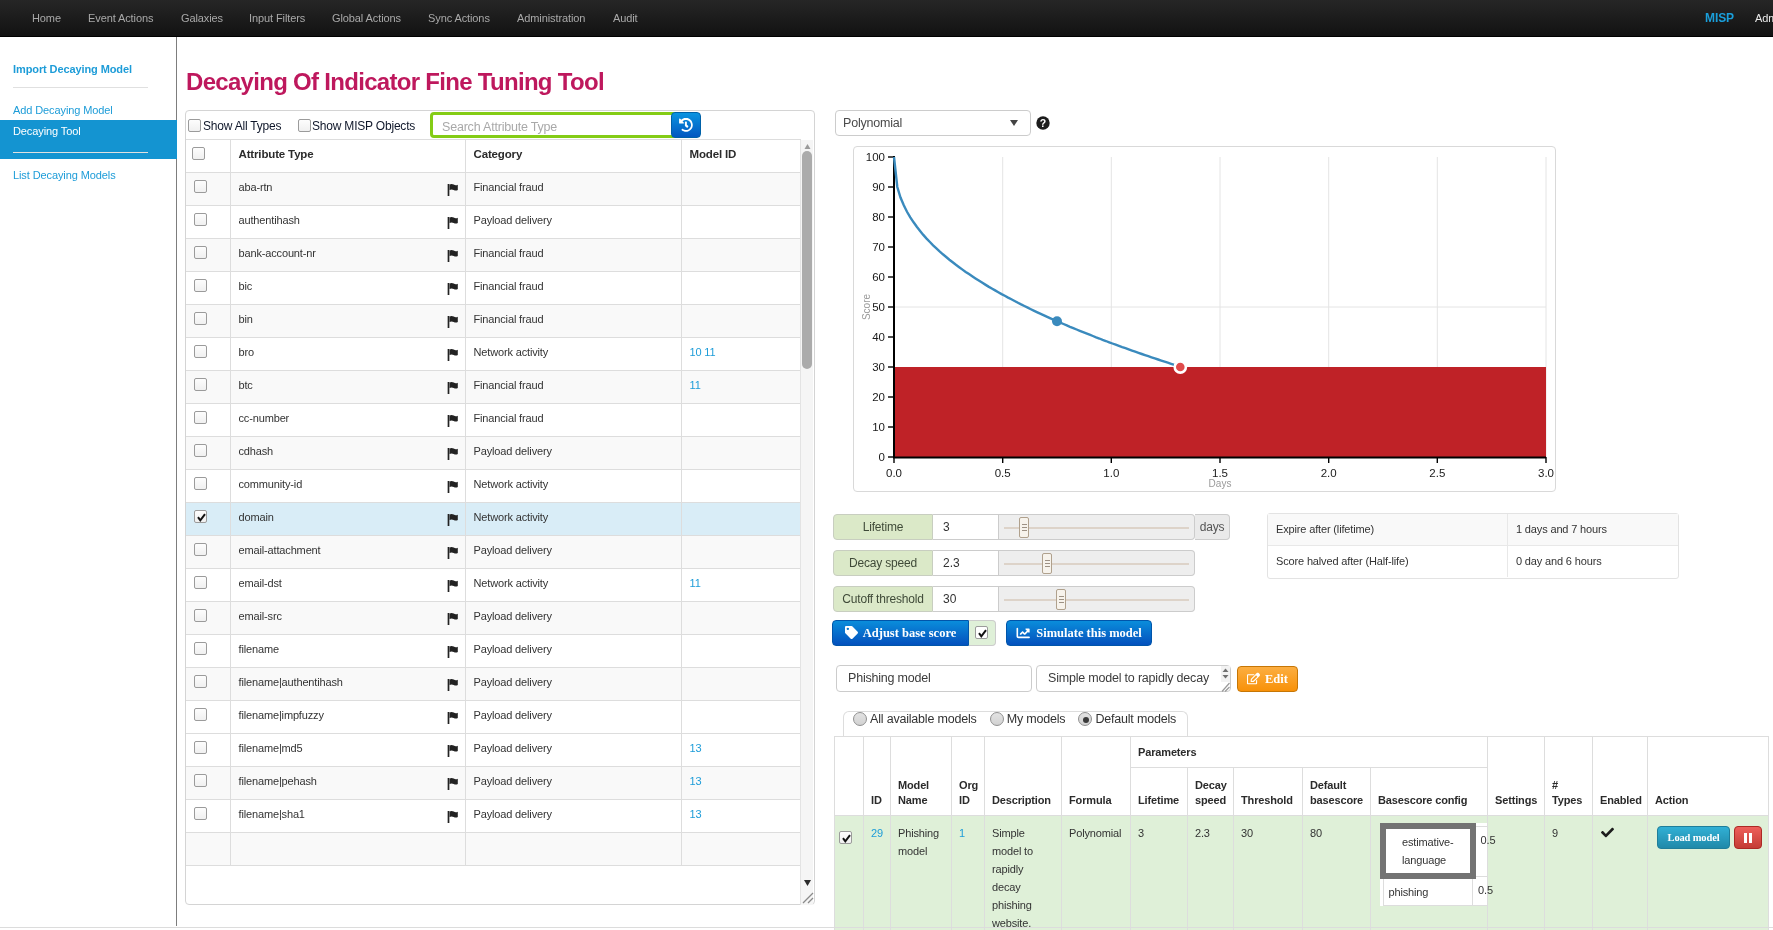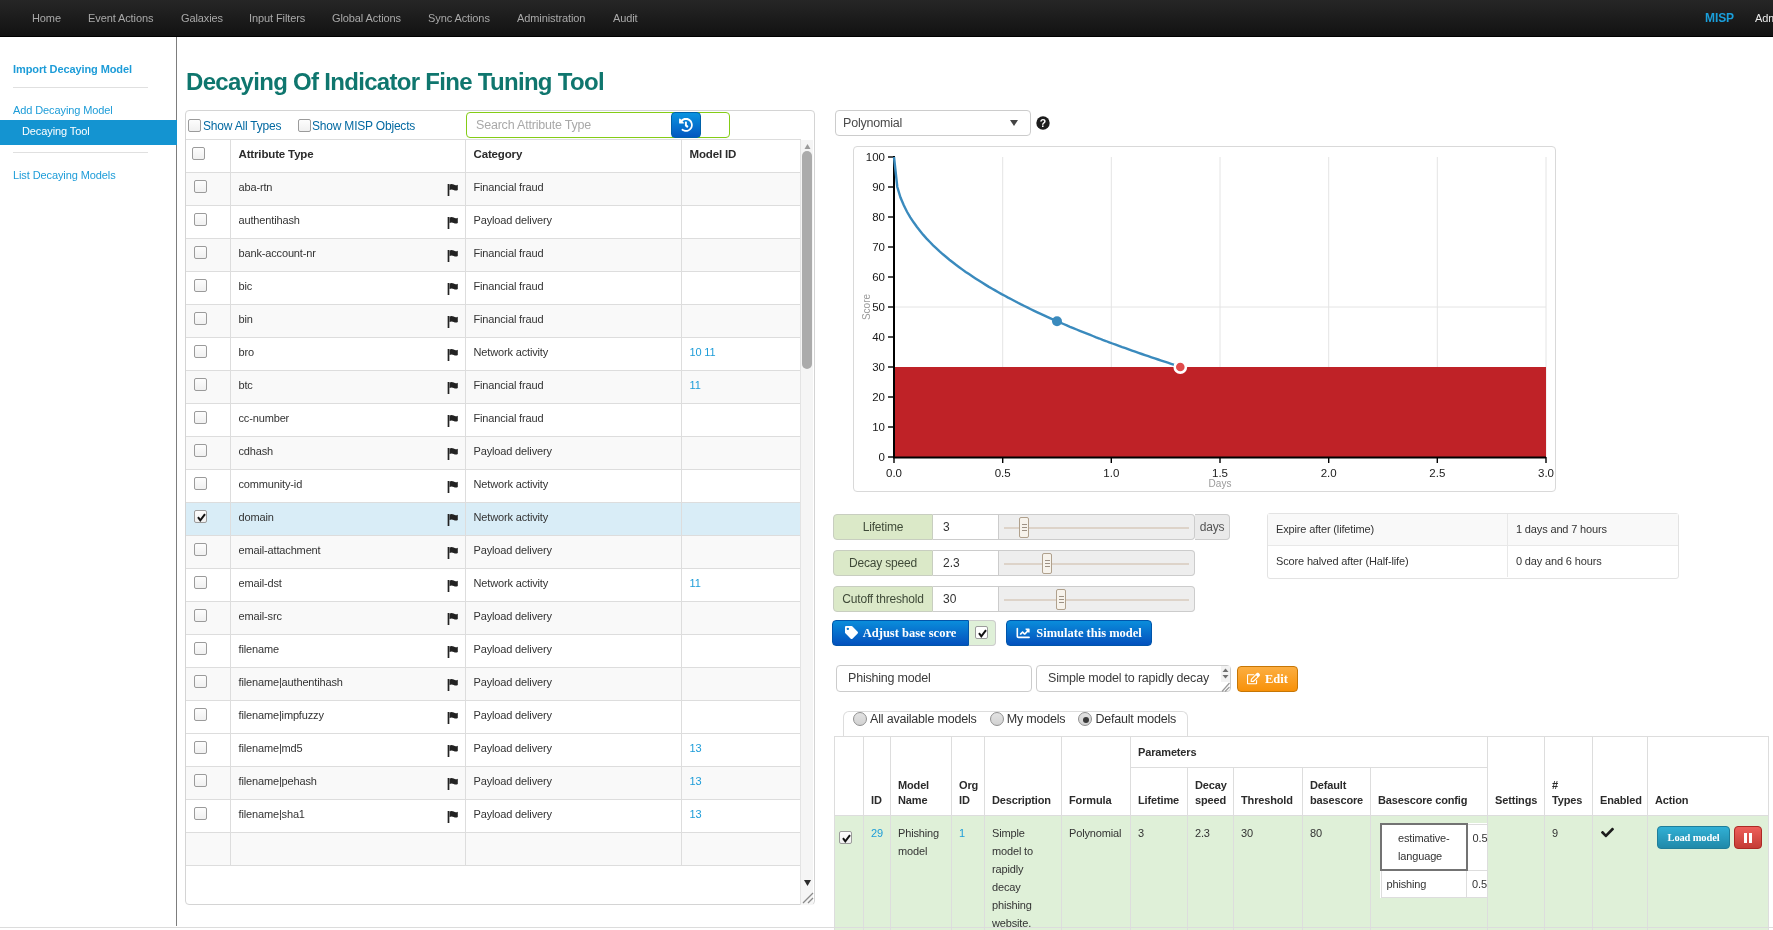--- a/index.html
+++ b/index.html
@@ -13,36 +13,36 @@
 #nav .item { position:absolute; top:0; height:37px; line-height:37px; color:#a9a9a9;
   font-size:11px; letter-spacing:-0.1px; }
 #nav .brand { color:#1a9fdb; font-weight:bold; }
 #nav .white { color:#e9e9e9; }
 
 
 #side { position:absolute; left:0; top:37px; width:177px; height:889px;
   border-right:1px solid #7d7d7d; background:#fff; }
 #side a { position:absolute; left:13px; font-size:11px; letter-spacing:-0.1px; color:#1d9cd8; }
 #side .hr { position:absolute; left:13px; width:135px; border-top:1px solid #e0e0e0; }
-#side .active { position:absolute; left:0; top:83px; width:177px; height:25px; background:#1494d1; color:#fff; line-height:23px; padding-left:22px; font-size:11px; letter-spacing:-0.1px; }
+#side .active { position:absolute; left:0; top:83px; width:177px; height:39px; background:#1494d1; color:#fff; line-height:23px; padding-left:13px; font-size:11px; letter-spacing:-0.1px; }
 
 
 #title { position:absolute; left:186px; top:68px; font-size:24px; font-weight:bold;
-  color:#0f766e; letter-spacing:-0.7px; }
+  color:#be185d; letter-spacing:-0.7px; }
 
 
 #lpanel { position:absolute; left:185px; top:110px; width:630px; height:795px;
   border:1px solid #d4d4d4; border-radius:4px; background:#fff; }
 #controls { position:absolute; left:0; top:0; right:0; height:29px; }
 .cb { position:relative; display:inline-block; width:13px; height:13px; border:1px solid #9b9b9b;
   border-radius:2px; background:linear-gradient(#fdfdfd,#f0f0f0); vertical-align:middle; }
 .cb svg { position:absolute; left:0px; top:0px; }
-.clab { font-size:12px; letter-spacing:-0.2px; color:#0369a1; vertical-align:middle; }
-#searchbox { position:absolute; left:244px; top:1px; width:264px; height:26px; border:1px solid #84cc16;
-  border-radius:4px; background:#fff; color:#a9a9a9; font-size:12.5px; line-height:24px; padding-left:9px; letter-spacing:-0.2px;margin-left:36px;}
+.clab { font-size:12px; letter-spacing:-0.2px; color:#0f172a; vertical-align:middle; }
+#searchbox { position:absolute; left:244px; top:1px; width:264px; height:26px; border:3px solid #84cc16;
+  border-radius:4px; background:#fff; color:#a9a9a9; font-size:12.5px; line-height:24px; padding-left:9px; letter-spacing:-0.2px;}
 #histbtn { position:absolute; left:485px; top:1px; width:30px; height:26px; border:1px solid #0061a8;
   border-radius:4px; background:linear-gradient(#0a93e0,#0357c0); }
 
 
 #twrap { position:absolute; left:0px; top:28px; width:615px; height:766px; overflow:hidden; border-top:1px solid #ddd;}
 #ltable { border-collapse:collapse; width:615px; table-layout:fixed; }
 #ltable td, #ltable th { border-right:1px solid #ddd; border-bottom:1px solid #ddd;
   height:33px; font-size:11px; letter-spacing:-0.15px; padding:0 0 4px 0; vertical-align:middle; }
 #ltable th { text-align:left; font-weight:bold; font-size:11.5px; color:#2b2b2b; height:32px; }
 #ltable td:last-child, #ltable th:last-child { border-right:none; }
@@ -559,21 +559,21 @@
     <td>Simple model to rapidly decay phishing website.</td>
     <td>Polynomial</td>
     <td>3</td>
           <td>2.3</td>
           <td>30</td>
           <td>80</td>
     <td style="padding:7px 9px;">
       <table style="border-collapse:collapse; width:99px; background:#fff;">
         <tbody>
                 <tr>
-                  <td class="w" style="padding:4px 16px; border:2px solid #737373; width:74px;">estimative-language</td>
+                  <td class="w" style="padding:4px 16px; border:6px solid #737373; width:74px;">estimative-language</td>
                   <td class="w" style="padding:4px 5px; border:1px solid #ddd;">0.5</td>
                 </tr>
         <tr>
                   <td class="w" style="padding:4px 5px; border:1px solid #ddd;">phishing</td>
                   <td class="w" style="padding:4px 5px; border:1px solid #ddd;">0.5</td>
                 </tr>
       </tbody>
             </table>
     </td>
     <td></td>

